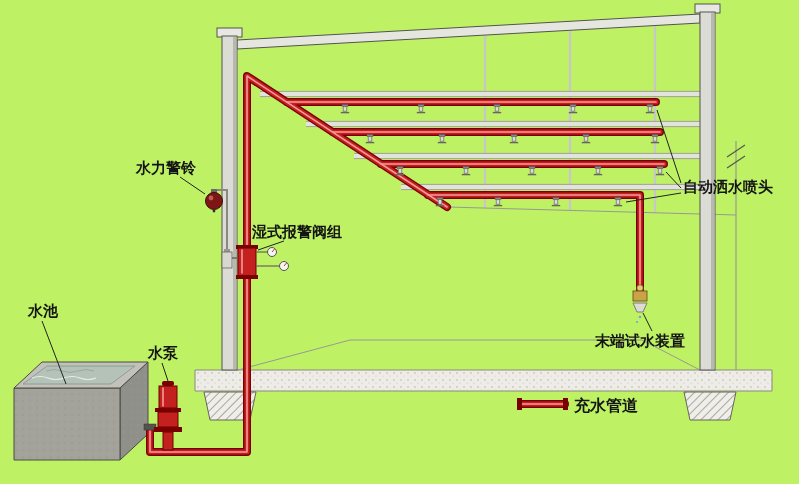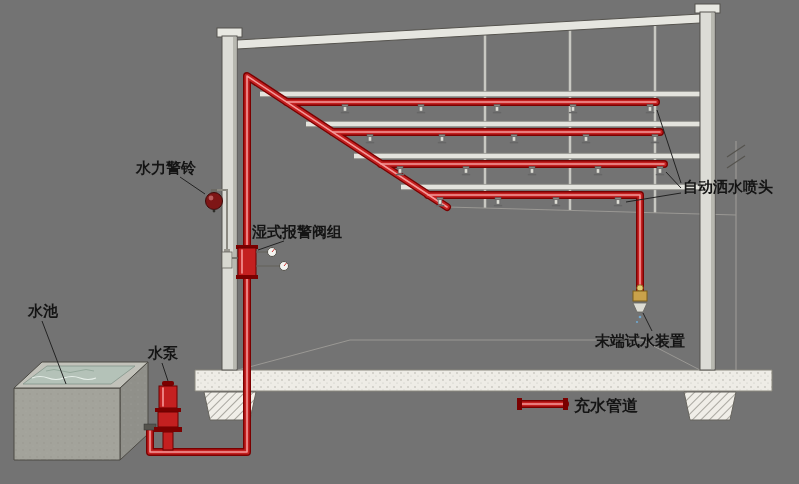--- a/index.html
+++ b/index.html
@@ -1,16 +1,16 @@
 <!DOCTYPE html>
 <html style="--pipe: #c42020; --pipe_dark: #7a0000; --pipe_highlight: #f59a9a; --structure: #e0e0da; --bell: #7e1616; --water: #b4c2b8; --brass: #c9a24a;"><head>
 <meta charset="utf-8">
 <style>
   html,body{margin:0;padding:0;background:#ffffff;}
-  .stage{position:relative;width:799px;height:484px;background:#737373;overflow:hidden;
+  .stage{position:relative;width:799px;height:484px;background:#bef264;overflow:hidden;
          font-family:"Liberation Sans",sans-serif;}
   svg{display:block;}
   .lbl{font-family:"Liberation Sans",sans-serif;font-weight:700;font-size:15px;fill:#141414;}
   .lbl-lg{font-size:16px;}
   .pipeD{fill:none;stroke:var(--pipe_dark,#7a0000);stroke-width:8;stroke-linejoin:round;stroke-linecap:round;}
   .pipeM{fill:none;stroke:var(--pipe,#c42020);stroke-width:5.2;stroke-linejoin:round;stroke-linecap:round;}
   .pipeH{fill:none;stroke:var(--pipe_highlight,#f59a9a);stroke-width:1.6;stroke-linejoin:round;stroke-linecap:round;}
   .fill-pipe{fill:var(--pipe,#c42020);}
   .fill-pipedark{fill:var(--pipe_dark,#7a0000);}
   .fill-bell{fill:var(--bell,#7e1616);}

